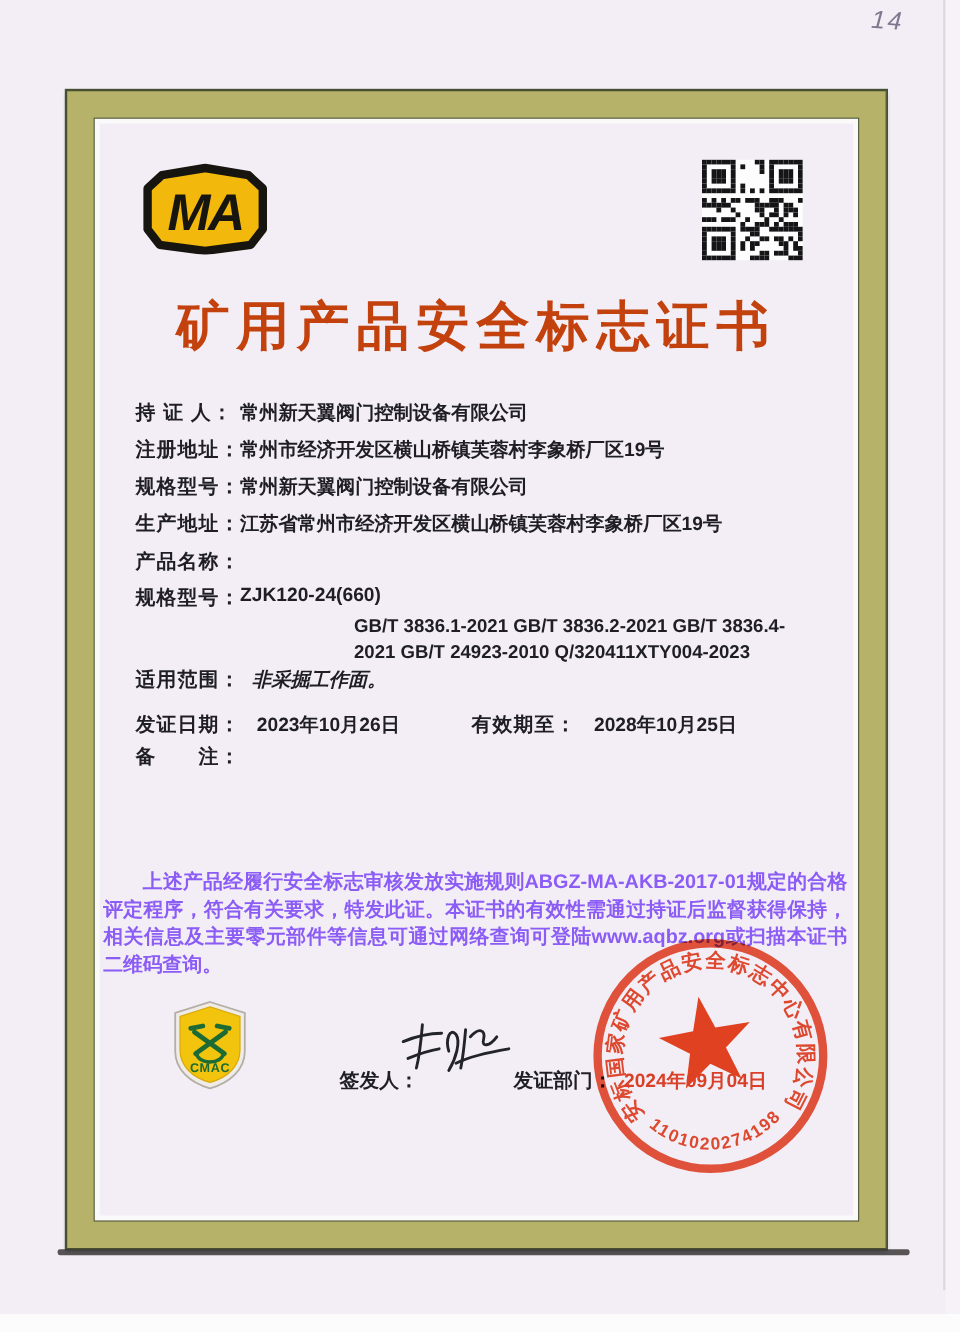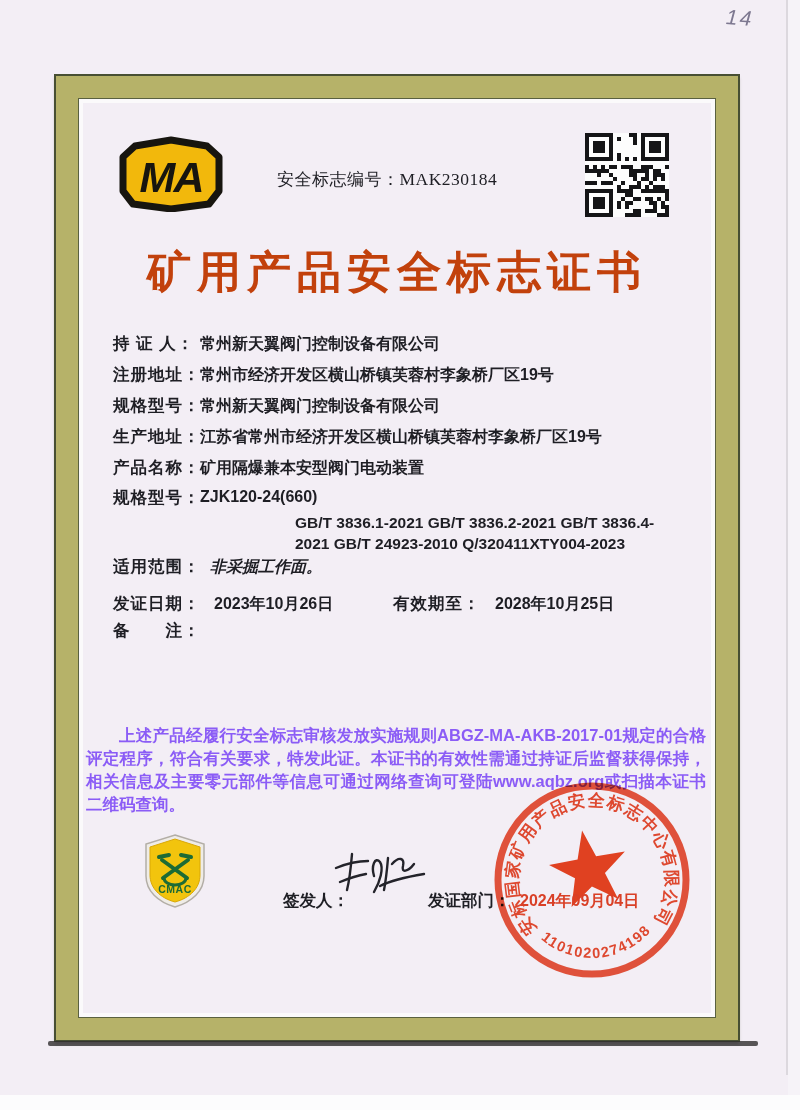--- a/index.html
+++ b/index.html
@@ -71,23 +71,20 @@
     <div class="frame-inner"></div>
   </div>
   <div class="abs bottom-shadow"></div>
   <div class="abs bottom-strip"></div>
 
   <svg class="abs" style="left:118px; top:136px;" width="106" height="76" viewBox="0 0 106 76">
     <polygon points="53,4 17,10 5,21 5,55 15,68 53,73 91,68 101,55 101,21 89,10" fill="#f2b80c" stroke="#17150f" stroke-width="7" stroke-linejoin="round"></polygon>
     <text x="53" y="56" text-anchor="middle" font-size="43" font-weight="900" font-style="italic" font-family="Liberation Sans, DejaVu Sans, sans-serif" fill="#17150f" letter-spacing="-2">MA</text>
   </svg>
 
-  <div class="abs cert-no">
-    <span>安全标志编号：</span><span class="val">MAK230184</span>
-  </div>
 
   <div class="abs qr" id="qr"><svg width="84" height="84" viewBox="0 0 84 84">
         <rect width="84" height="84" fill="#fdfdfd"></rect>
         <rect x="0" y="0" width="4" height="4" fill="#151517"></rect>
         <rect x="4" y="0" width="4" height="4" fill="#151517"></rect>
         <rect x="8" y="0" width="4" height="4" fill="#151517"></rect>
         <rect x="12" y="0" width="4" height="4" fill="#151517"></rect>
         <rect x="16" y="0" width="4" height="4" fill="#151517"></rect>
         <rect x="20" y="0" width="4" height="4" fill="#151517"></rect>
         <rect x="24" y="0" width="4" height="4" fill="#151517"></rect>
@@ -303,21 +300,20 @@
   <div class="abs flabel" style="left:113px; top:364px;">注册地址：</div>
   <div class="abs fvalue" style="left:200px; top:365px;">常州市经济开发区横山桥镇芙蓉村李象桥厂区19号</div>
 
   <div class="abs flabel" style="left:113px; top:395px;">规格型号：</div>
   <div class="abs fvalue" style="left:200px; top:396px;">常州新天翼阀门控制设备有限公司</div>
 
   <div class="abs flabel" style="left:113px; top:426px;">生产地址：</div>
   <div class="abs fvalue" style="left:200px; top:427px;">江苏省常州市经济开发区横山桥镇芙蓉村李象桥厂区19号</div>
 
   <div class="abs flabel" style="left:113px; top:457px;">产品名称：</div>
-  <div class="abs fvalue" style="left:200px; top:458px;">矿用隔爆兼本安型阀门电动装置</div>
 
   <div class="abs flabel" style="left:113px; top:487px;">规格型号：</div>
   <div class="abs fvalue" style="left:200px; top:488px;">ZJK120-24(660)</div>
 
   <div class="abs std-value">GB/T 3836.1-2021 GB/T 3836.2-2021 GB/T 3836.4-2021 GB/T 24923-2010 Q/320411XTY004-2023</div>
 
   <div class="abs flabel" style="left:113px; top:556px;">适用范围：</div>
   <div class="abs fvalue" style="left:210px; top:557px; font-style:italic;">非采掘工作面。</div>
 
   <div class="abs flabel" style="left:113px; top:593px;">发证日期：</div>

